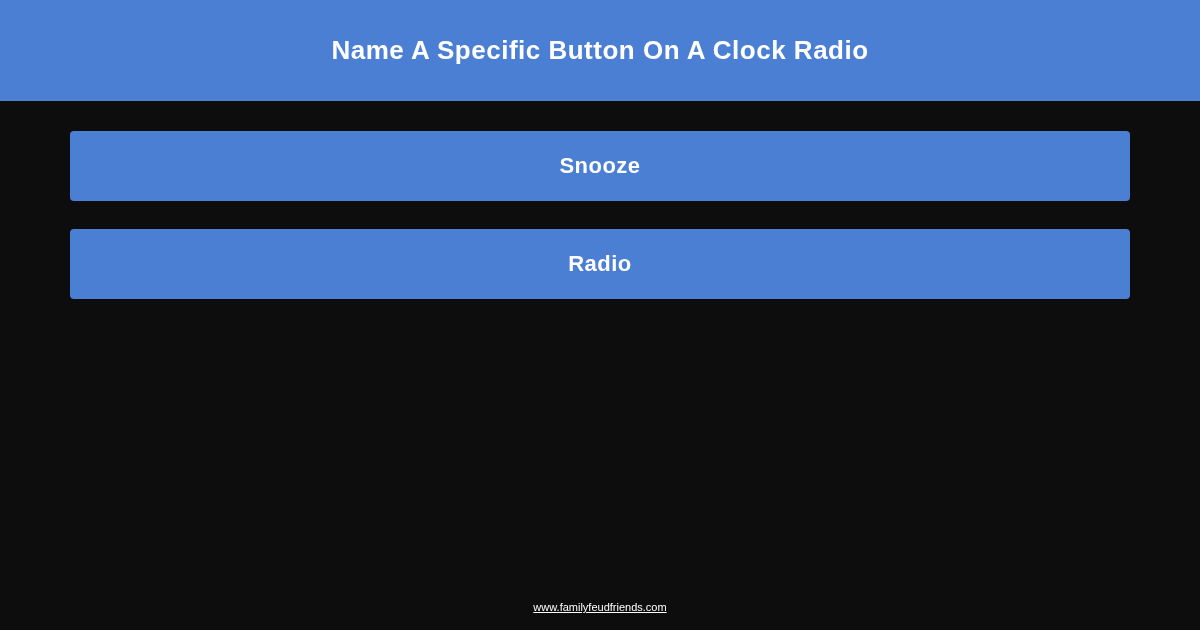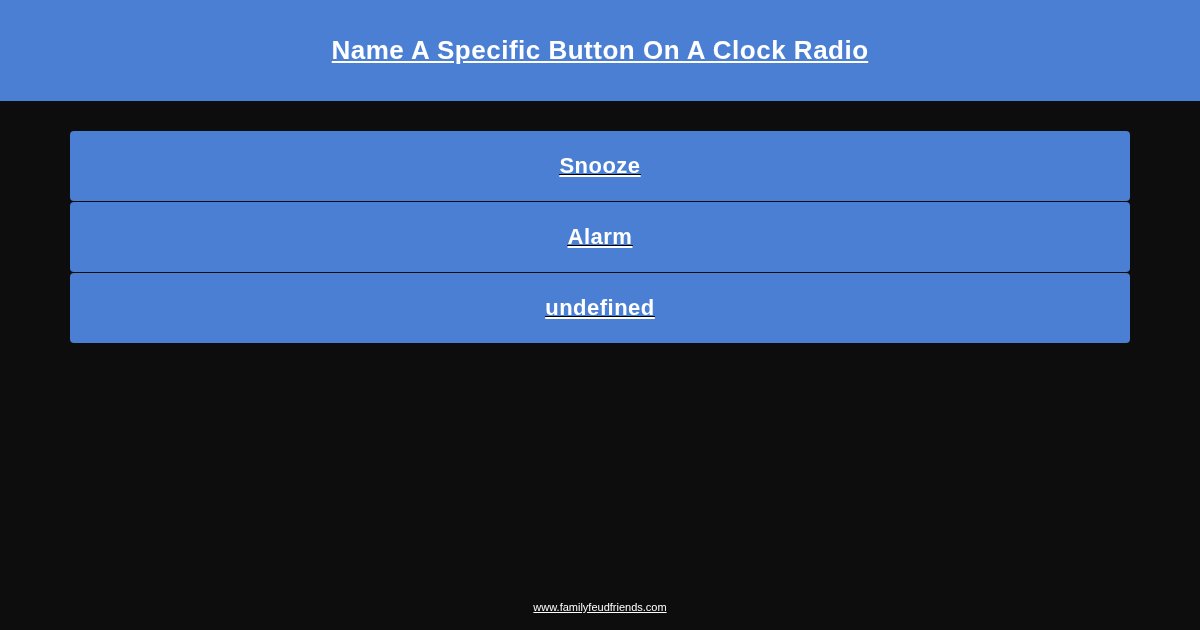--- a/index.html
+++ b/index.html
@@ -1,19 +1,18 @@
 <!DOCTYPE html>
 <html><head>
   <meta charset="utf-8">
   <style>
     * {
       margin: 0;
       padding: 0;
       box-sizing: border-box;
-      text-decoration: underline;
     }
 
     body {
       width: 1200px;
       height: 630px;
       background-color: #0a0a0a;
       font-family: 'Arial', sans-serif;
       overflow: hidden;
       display: flex;
       flex-direction: column;
@@ -33,21 +32,21 @@
       letter-spacing: 0.5px;
     }
 
     .content {
       flex: 1;
       background-color: #0d0d0d;
       display: flex;
       flex-direction: column;
       align-items: center;
       padding: 30px 70px;
-      gap: 1px;
+      gap: 28px;
     }
 
     .answer-button {
       width: 100%;
       background-color: #4a7fd4;
       border: none;
       border-radius: 4px;
       padding: 22px 20px;
       text-align: center;
       cursor: pointer;
@@ -74,19 +73,18 @@
   </style>
 </head>
 <body>
 
 <div class="header">
   <h1 class="header-title">Name A Specific Button On A Clock Radio</h1>
 </div>
 
 <div class="content">
 <button class="answer-button"><span class="answer-button-text">Snooze</span></button>
-    <button class="answer-button"><span class="answer-button-text">Alarm</span></button>
-    <button class="answer-button"><span class="answer-button-text">undefined</span></button>
+    <button class="answer-button"><span class="answer-button-text">Radio</span></button>
   </div>
 
 <div class="footer">
   <span class="footer-text">www.familyfeudfriends.com</span>
 </div>
 
 </body></html>

